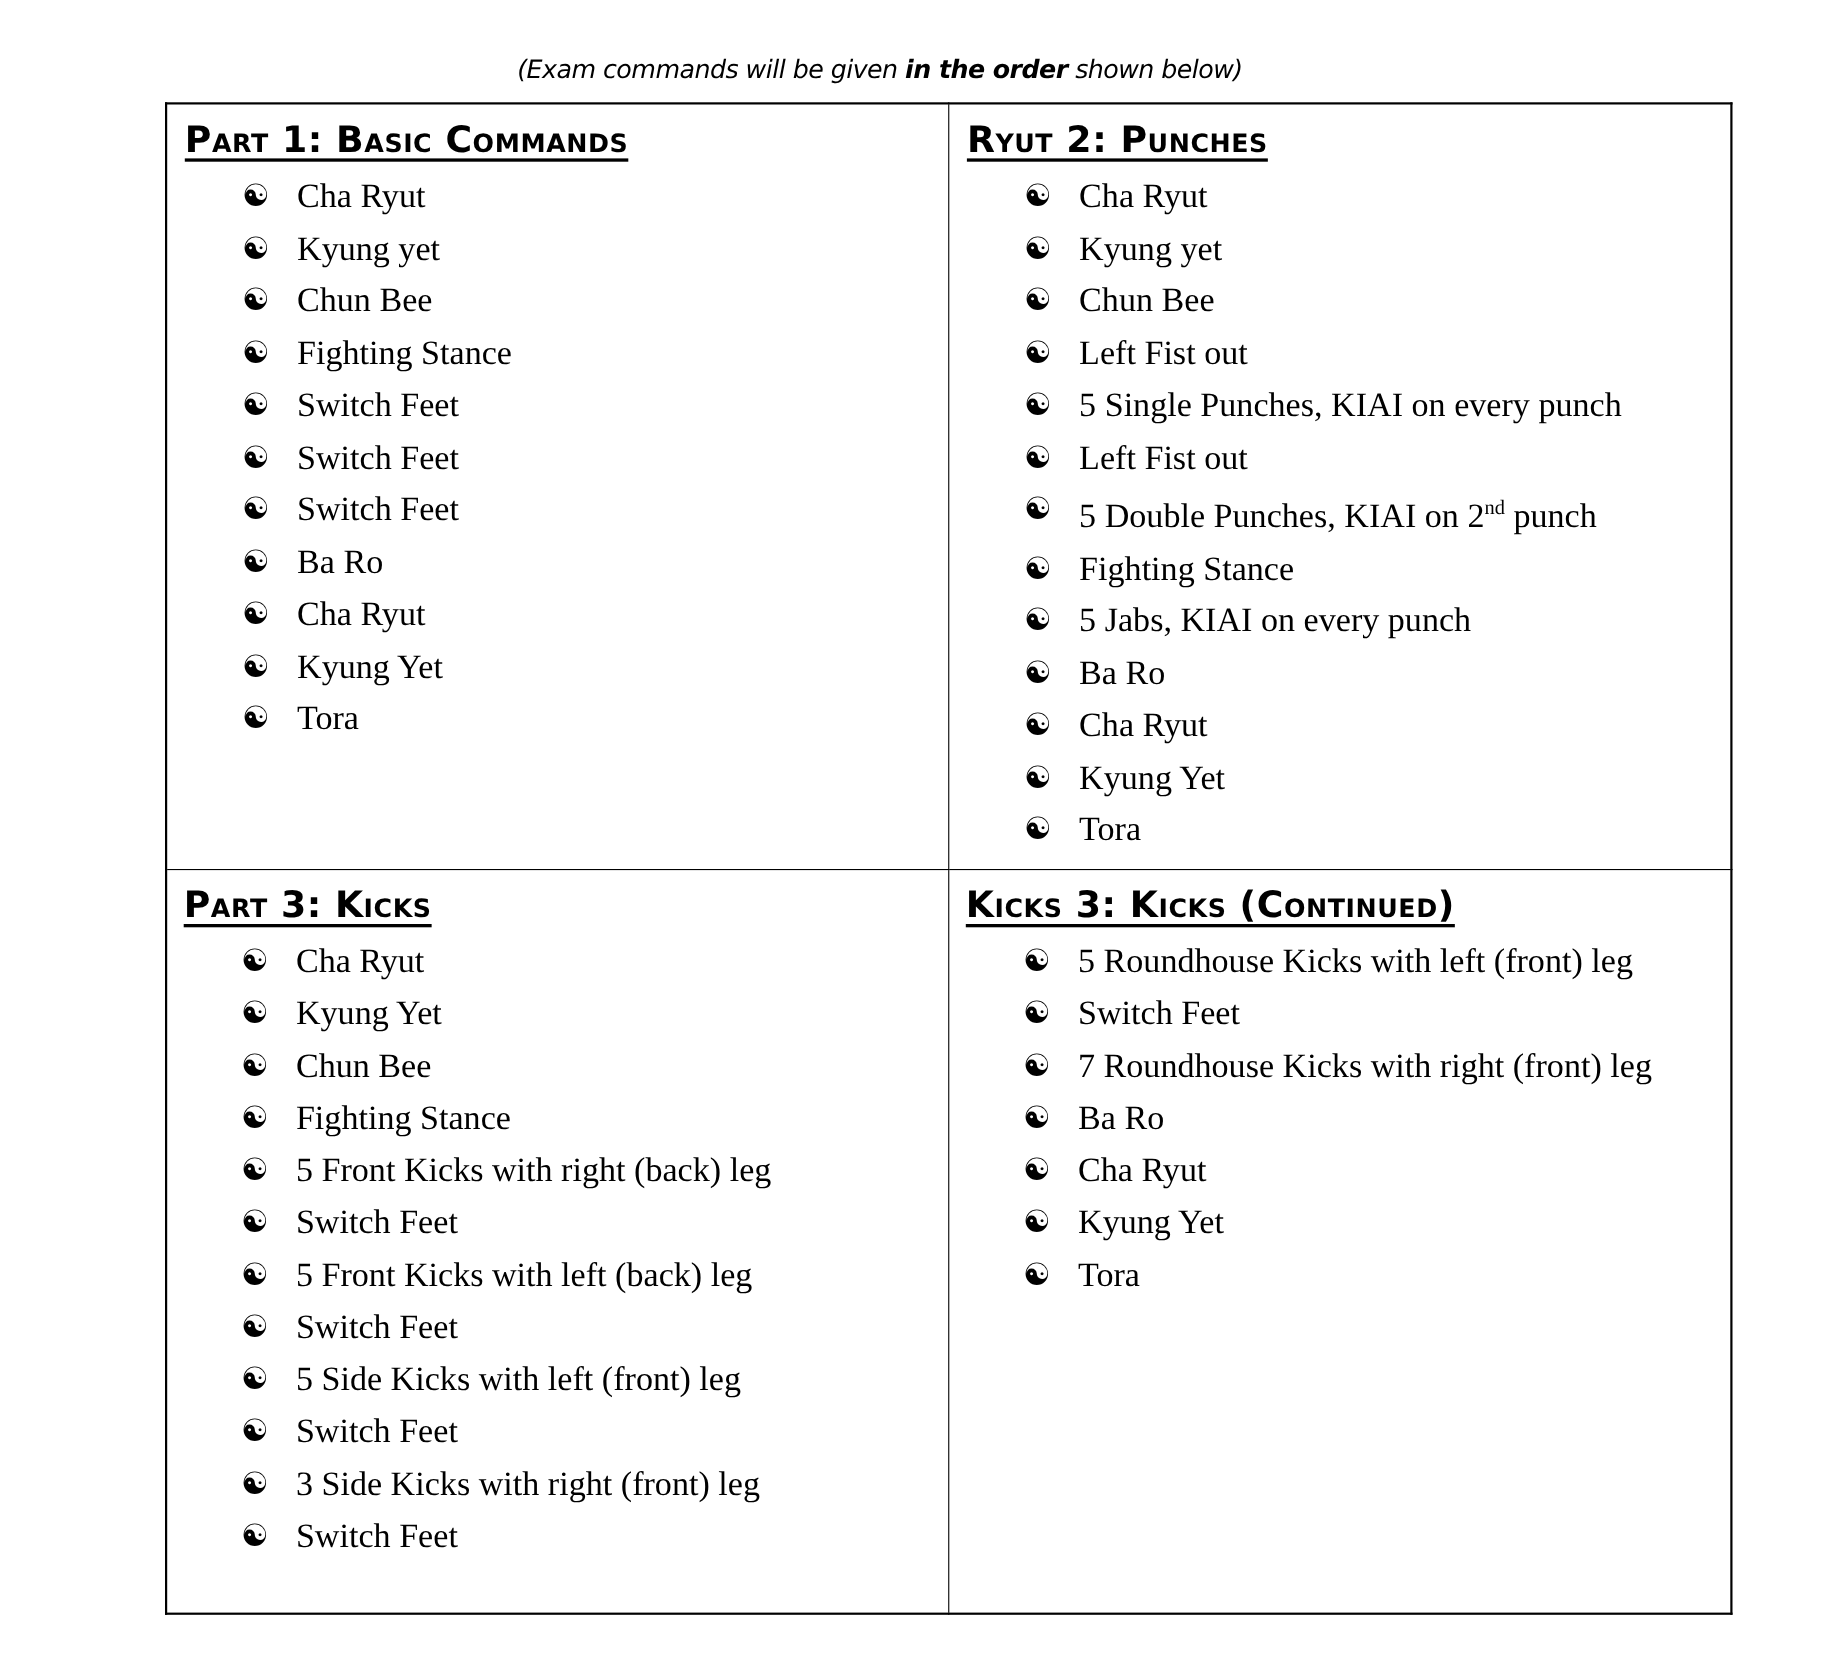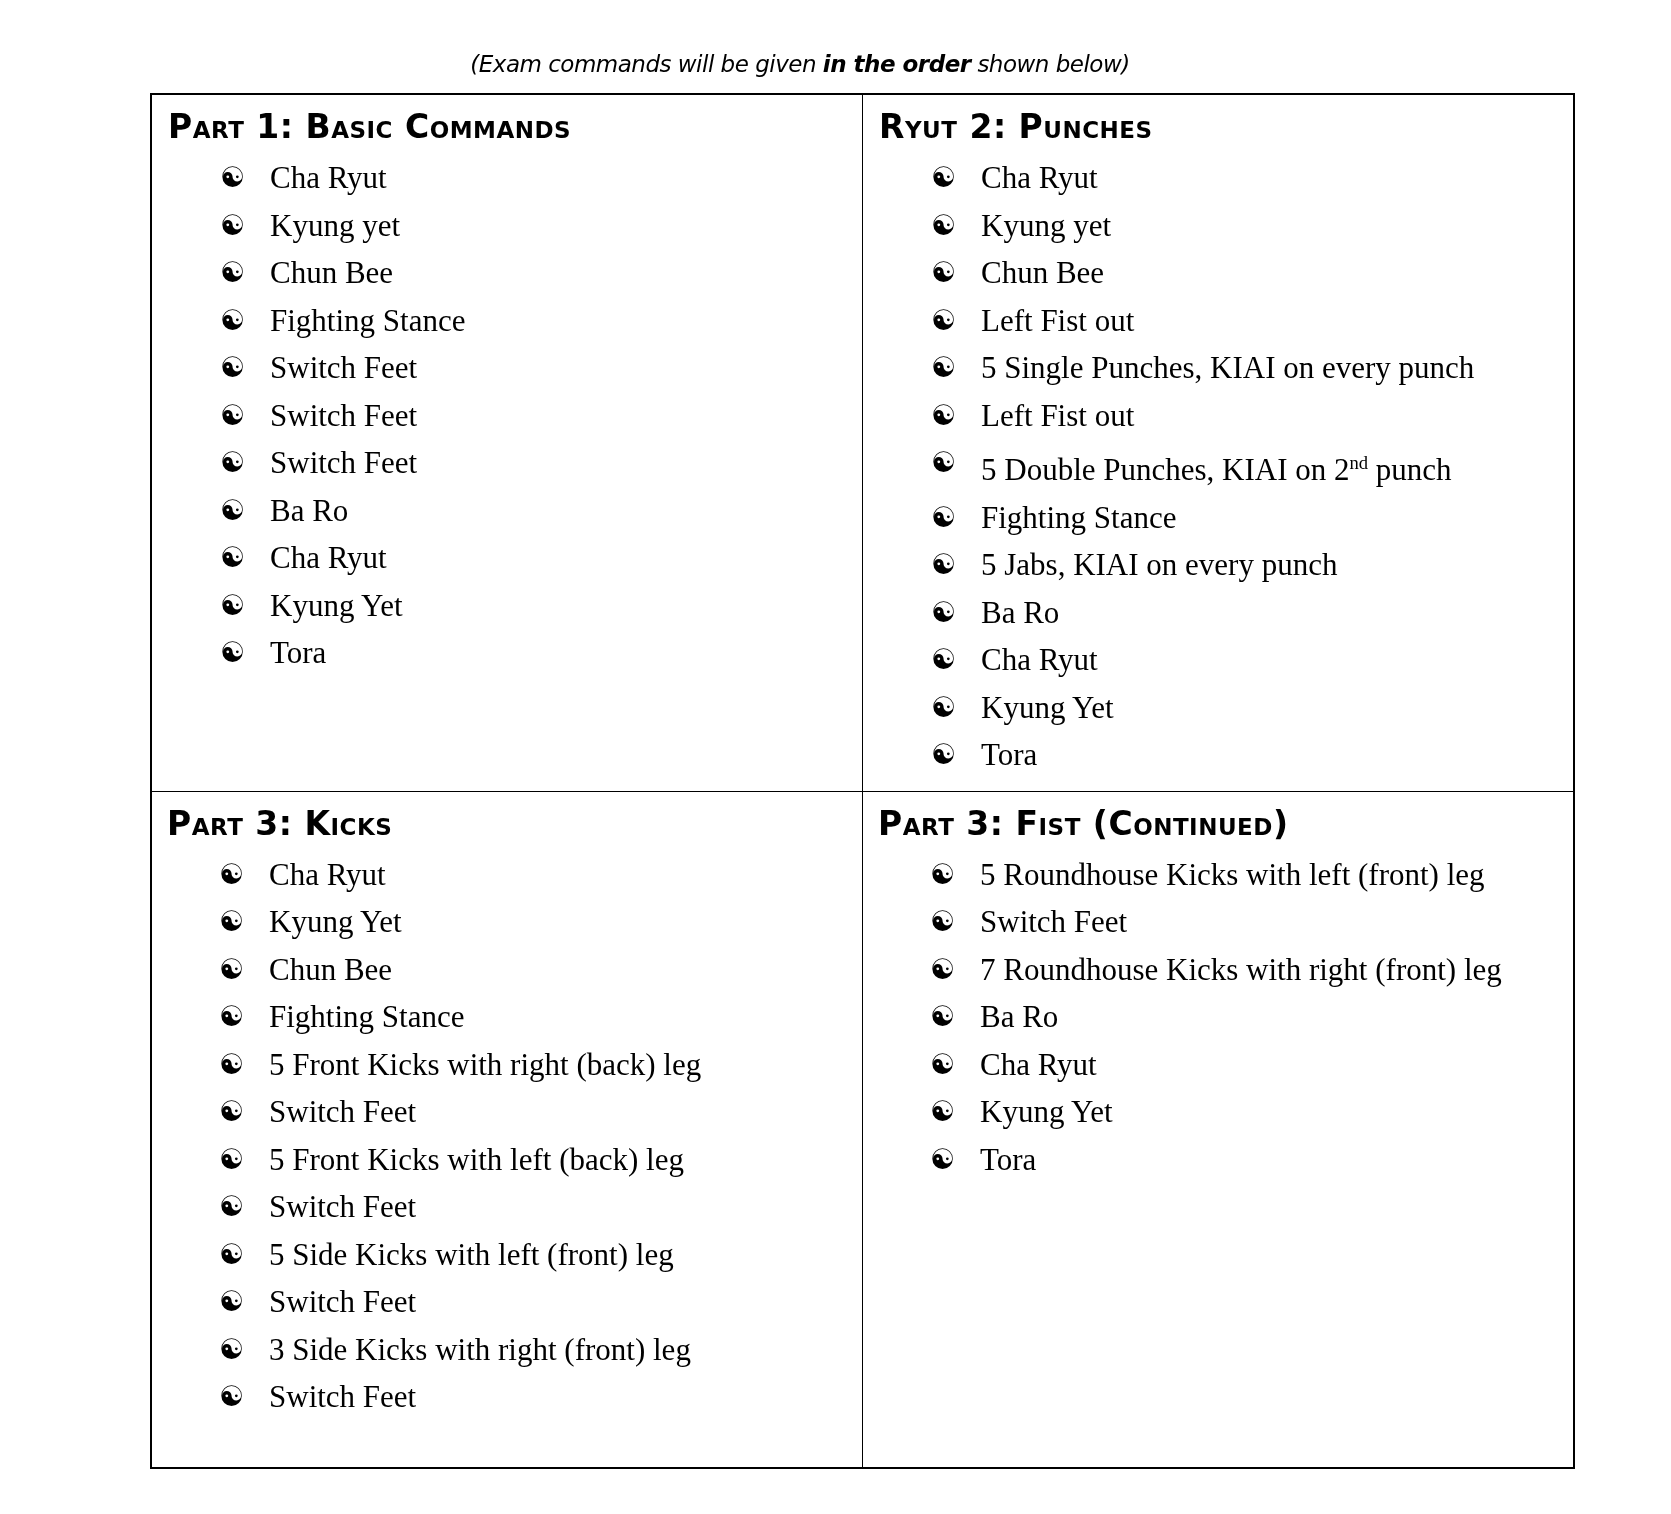--- a/index.html
+++ b/index.html
@@ -6,21 +6,21 @@
   body{width:1671px;height:1514px;position:relative;overflow:hidden;color:#000;}
   .subtitle{position:absolute;top:14px;left:0;width:1600px;text-align:center;
     font-family:"DejaVu Sans",sans-serif;font-style:italic;font-size:23px;letter-spacing:-0.5px;margin-top:37px;}
   .subtitle b{font-weight:bold;}
   table.grid{position:absolute;left:150px;top:93px;width:1425px;border-collapse:collapse;
     border:2px solid #000;}
   table.grid td{border:1.5px solid #000;vertical-align:top;padding:8px 14px 12px 16px;width:50%;}
   tr.r1 td{height:660px;}
   tr.r2 td{height:655px;padding-left:15px;}
   .head{font-family:"DejaVu Sans",sans-serif;font-weight:bold;font-size:33px;
-    font-variant:small-caps;text-decoration-thickness:3px;
+    font-variant:small-caps;text-decoration:underline;text-decoration-thickness:3px;
     text-underline-offset:6px;margin:4px 0 8px 0;letter-spacing:0.5px;}
   ul{list-style:none;margin:0;padding:0 0 0 52px;}
   li{font-family:"Liberation Serif","DejaVu Serif",serif;font-size:31px;line-height:47.5px;
     position:relative;padding-left:50px;}
   li .bullet{position:absolute;left:0;top:0;font-size:28px;font-family:"DejaVu Sans",sans-serif;}
   sup{font-size:60%;}
 </style>
 </head>
 <body>
 
@@ -76,21 +76,21 @@
             <li><span class="bullet">☯</span><span>Switch Feet</span></li>
             <li><span class="bullet">☯</span><span>5 Front Kicks with left (back) leg</span></li>
             <li><span class="bullet">☯</span><span>Switch Feet</span></li>
             <li><span class="bullet">☯</span><span>5 Side Kicks with left (front) leg</span></li>
             <li><span class="bullet">☯</span><span>Switch Feet</span></li>
             <li><span class="bullet">☯</span><span>3 Side Kicks with right (front) leg</span></li>
             <li><span class="bullet">☯</span><span>Switch Feet</span></li>
           </ul>
         </td>
     <td>
-          <div class="head">Part 3:  Fist (Continued)</div>
+          <div class="head">Kicks 3:  Kicks (Continued)</div>
           <ul>
             <li><span class="bullet">☯</span><span>5 Roundhouse Kicks with left (front) leg</span></li>
             <li><span class="bullet">☯</span><span>Switch Feet</span></li>
             <li><span class="bullet">☯</span><span>7 Roundhouse Kicks with right (front) leg</span></li>
             <li><span class="bullet">☯</span><span>Ba Ro</span></li>
             <li><span class="bullet">☯</span><span>Cha Ryut</span></li>
             <li><span class="bullet">☯</span><span>Kyung Yet</span></li>
             <li><span class="bullet">☯</span><span>Tora</span></li>
           </ul>
         </td>

